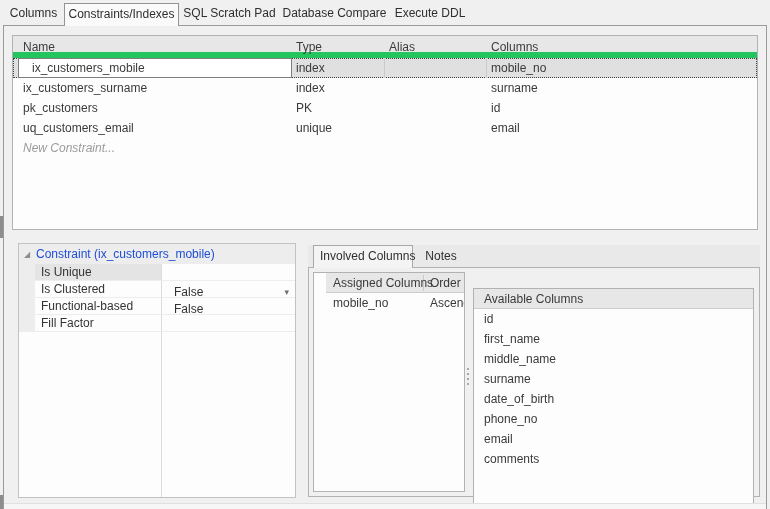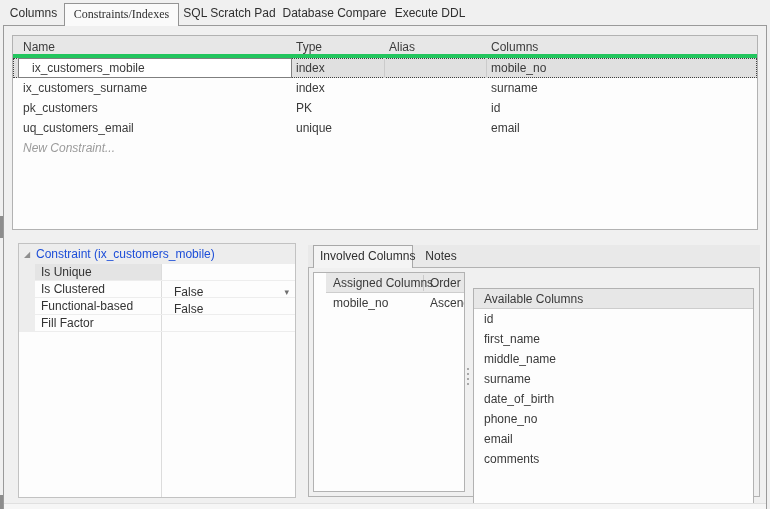--- a/index.html
+++ b/index.html
@@ -10,40 +10,40 @@
     font-size:12px; color:#3a3a3a;
     overflow:hidden;
   }
   .screen { position:relative; width:770px; height:509px; background:#f0f0f0; overflow:hidden; }
 
   
   .tabbar { position:absolute; left:0; top:0; width:770px; height:26px; z-index:2; }
   .tab { position:absolute; top:1px; height:25px; line-height:25px; text-align:center;
          color:#2f2f2f; cursor:default; white-space:nowrap; }
   .tab.active { top:3px; height:23px; line-height:20px; background:#fafafa;
-                border:1px solid #949494; border-bottom:none; z-index:3;font-family:Liberation Serif, serif; }
+                border:1px solid #949494; border-bottom:none; z-index:3; }
   .tab-columns   { left:4px;  width:59px; }
   .tab-constr    { left:64px; width:115px; }
   .tab-sql       { left:179px; width:101px; }
   .tab-dbcmp     { left:280px; width:109px; }
   .tab-ddl       { left:389px; width:82px; }
 
   
   .outer { position:absolute; left:3px; top:25px; width:764px; height:484px;
            border:1px solid #9a9a9a; border-bottom:none; background:#f0f0f0; z-index:1; }
 
   
   .sash-mark { position:absolute; left:0; width:3px; background:#8d8d8d; z-index:4; }
   .sash-top { top:216px; height:22px; }
   .sash-bottom { top:495px; height:14px; }
 
   
   .grid { position:absolute; left:8px; top:9px; width:746px; height:195px;
           background:#fdfdfd; border:1px solid #b2b2b2; overflow:hidden; }
-  .grid-header { height:22px; background:#e7e7e7; border-bottom:4px solid #22c55e; position:relative; }
+  .grid-header { height:22px; background:#e7e7e7; border-bottom:6px solid #22c55e; position:relative; }
   .grid-header .cell { line-height:22px; color:#3c3c3c; }
   .grid-row { height:20px; position:relative; }
   .cell { position:absolute; top:0; height:20px; line-height:20px; white-space:nowrap; }
   .col-name { left:10px; } .col-type { left:283px; } .col-alias { left:376px; } .col-cols { left:478px; }
   .grid-row.selected { background:#e0e0e0; outline:1px dotted #404040; outline-offset:-1px; }
   .vsep { position:absolute; top:0; width:1px; height:20px; background:#cbcbcb; }
   .name-editor { position:absolute; left:5px; top:0; width:274px; height:20px; line-height:18px;
                  background:#ffffff; border:1px solid #7f7f7f; padding-left:13px; white-space:nowrap; }
   .placeholder-row { font-style:italic; color:#9b9b9b; line-height:20px; padding-left:10px; }
 

